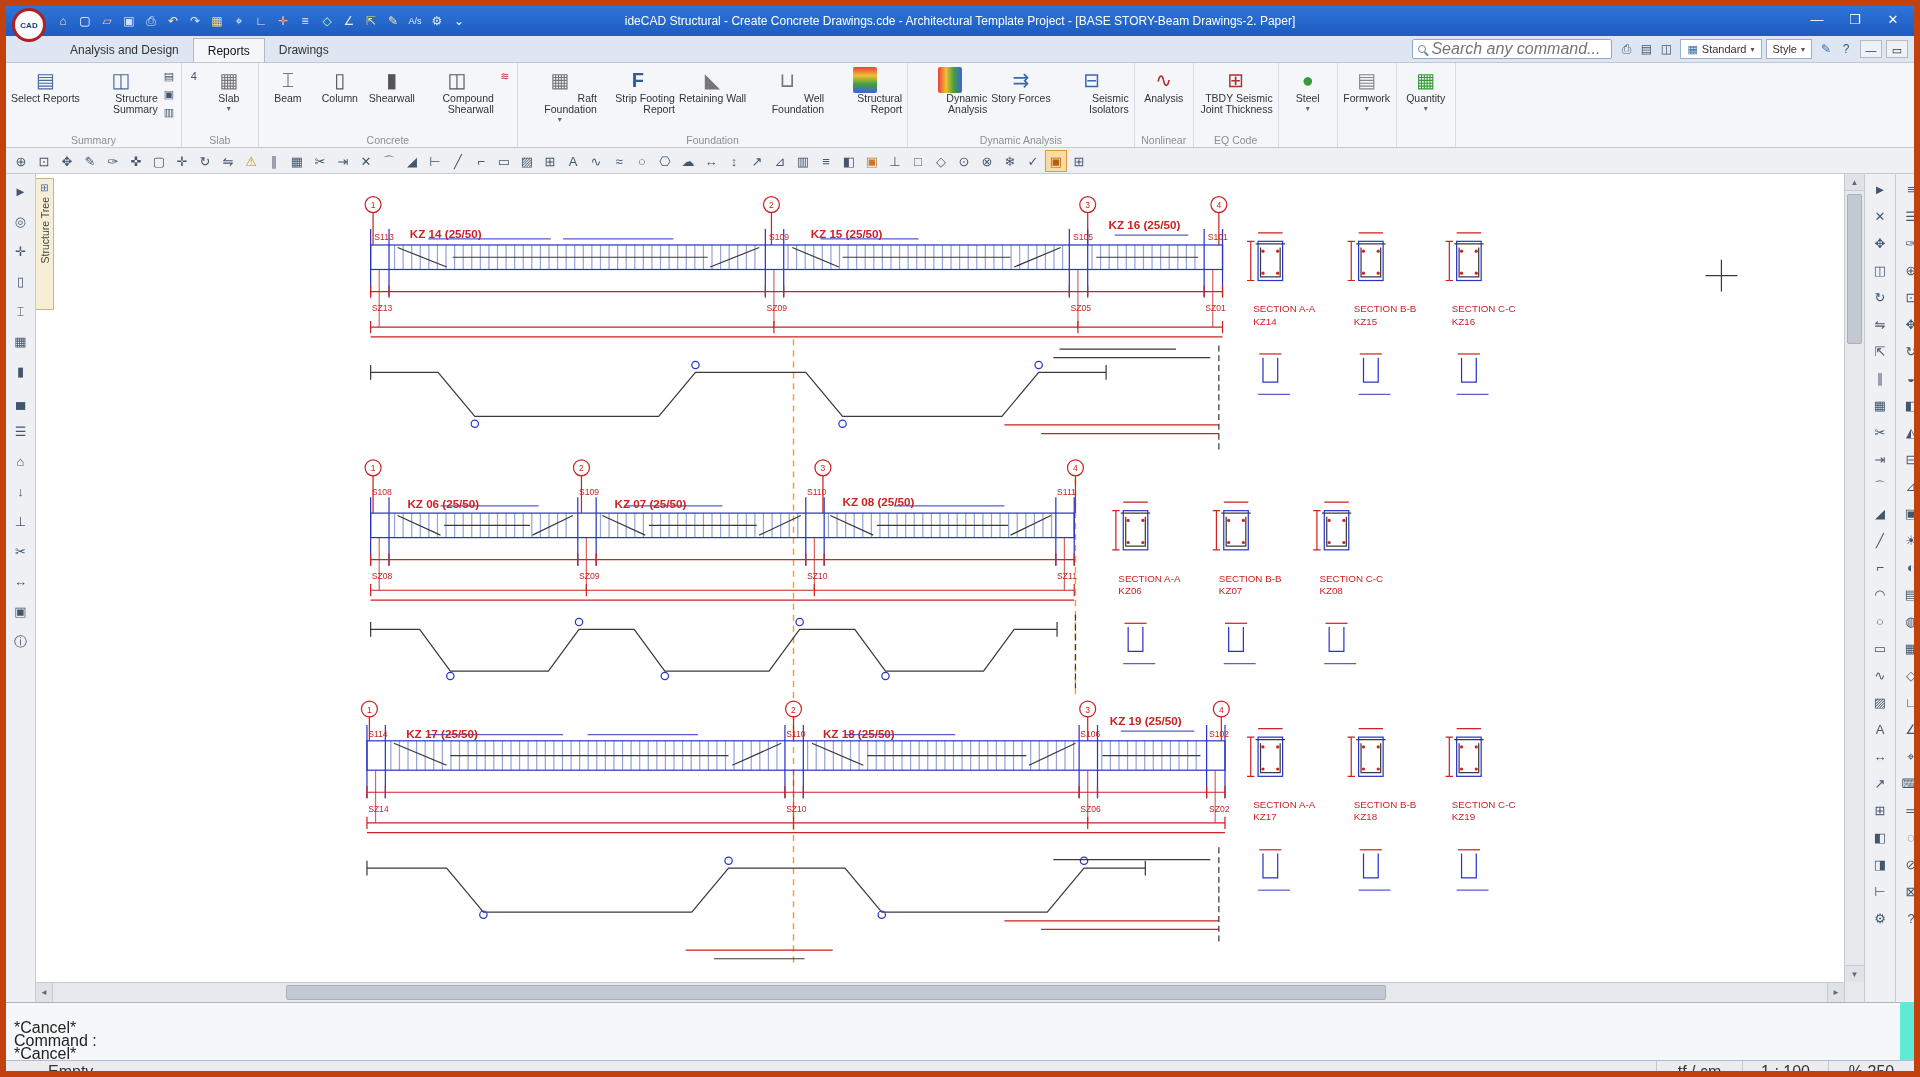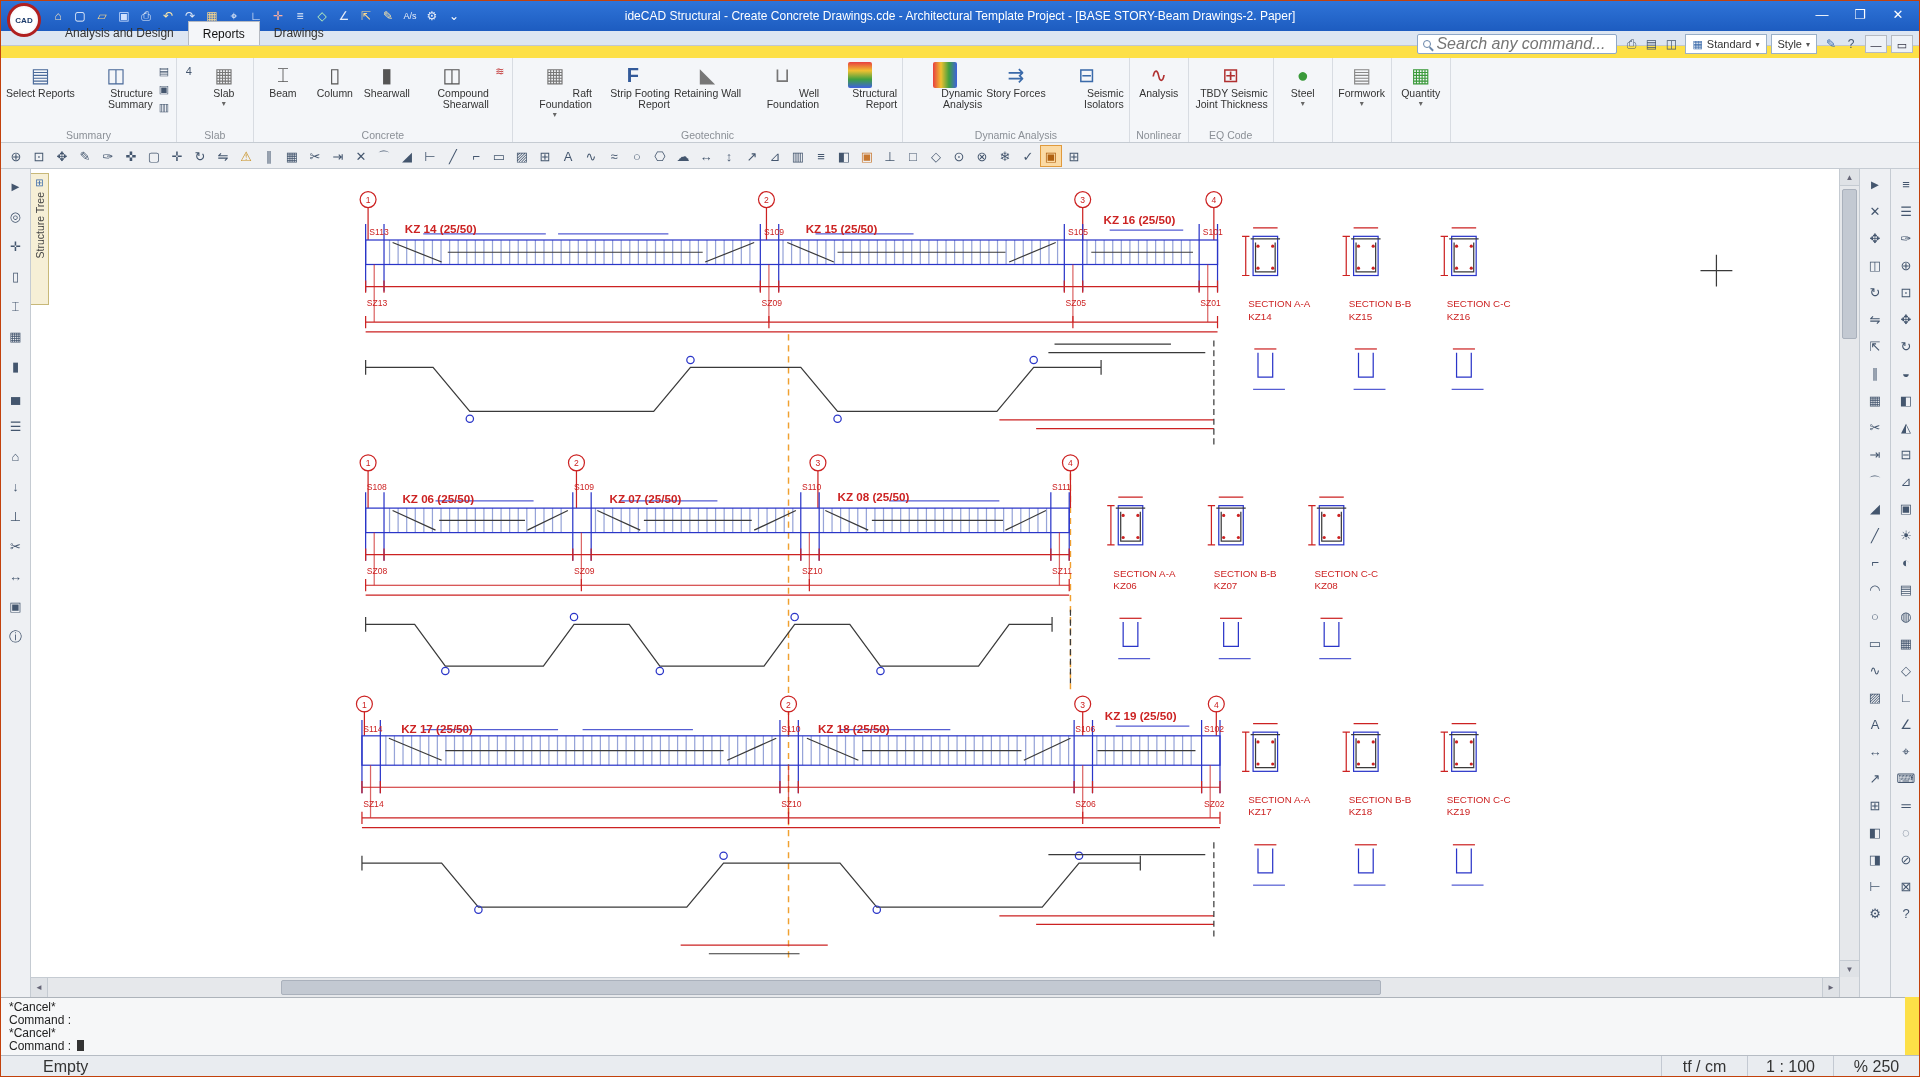--- a/index.html
+++ b/index.html
@@ -1,26 +1,26 @@
 <!DOCTYPE html>
 <html><head>
 <meta charset="utf-8">
 <style>
 *{margin:0;padding:0;box-sizing:border-box}
 html,body{width:1920px;height:1077px;overflow:hidden;font-family:"Liberation Sans",sans-serif;font-size:12px;background:#e9edf2}
-#app{position:absolute;inset:0;border:1px solid #c2410c;background:#fde047;overflow:hidden}
+#app{position:absolute;inset:0;border:6px solid #c2410c;background:#5eead4;overflow:hidden}
 
 #titlebar{position:absolute;left:0;top:0;right:0;height:30px;background:linear-gradient(#2f74d8,#1d5cc0);display:flex;align-items:center;padding-left:46px;color:#fff}
 #app-logo{position:absolute;left:6px;top:2px;width:34px;height:34px;border-radius:50%;background:radial-gradient(#ffffff 55%,#e3e6ea);border:3px solid #b02020;z-index:20;display:flex;align-items:center;justify-content:center;font-size:8px;font-weight:bold;color:#1a3a6a}
 .qicon{width:20px;height:20px;line-height:20px;text-align:center;font-size:12px;margin:0 1px;border-radius:2px;white-space:nowrap;overflow:hidden;color:#e8eef8}
 #title-text{position:absolute;left:50%;transform:translateX(-50%);font-size:12px;color:#fff;white-space:nowrap}
 #win-controls{position:absolute;right:2px;top:0;display:flex}
 .win-btn{width:38px;height:28px;line-height:28px;text-align:center;color:#fff;font-size:13px}
 
-#tabrow{position:absolute;top:30px;left:0;right:0;height:15px;background:#dde6f2;border-bottom:1px solid #c2c8d0;display:flex;align-items:flex-end;padding-left:50px}
+#tabrow{position:absolute;top:30px;left:0;right:0;height:27px;background:#dde6f2;border-bottom:1px solid #c2c8d0;display:flex;align-items:flex-end;padding-left:50px}
 .tab{padding:5px 14px 4px;font-size:12px;color:#333}
 .tab.active{background:#f4f6f9;border:1px solid #b5bac2;border-bottom:none;color:#111}
 #tabrow-right{position:absolute;right:6px;top:33px;display:flex;align-items:center;gap:4px}
 .search-box{display:flex;align-items:center;width:200px;height:20px;background:#fff;border:1px solid #8fa8c8;border-radius:2px;padding:0 5px}
 .search-box input{border:none;outline:none;flex:1;font-size:16px;color:#777;font-family:"Liberation Sans",sans-serif;font-style:italic;background:transparent}
 .mag{width:8px;height:8px;border:1.5px solid #6a86aa;border-radius:50%;position:relative;margin-right:5px;flex:none}
 .mag::after{content:"";position:absolute;width:5px;height:1.5px;background:#6a86aa;transform:rotate(45deg);right:-4px;bottom:-2px}
 .combo{display:flex;align-items:center;gap:4px;height:20px;background:#fff;border:1px solid #9ab0c8;padding:0 6px;font-size:11px;color:#333}
 .caret{font-size:8px;color:#555}
 .sicon{width:20px;height:20px;line-height:20px;text-align:center;font-size:12px;color:#44566e}
@@ -72,21 +72,21 @@
 #vscroll .arr{height:17px;line-height:17px;text-align:center;font-size:8px;color:#667;background:#dfe2e6;border-bottom:1px solid #c5cbd2}
 #vscroll .arr.dn{position:absolute;bottom:0;left:0;right:0;border-top:1px solid #c5cbd2;border-bottom:none}
 #vthumb{position:absolute;left:2px;right:2px;top:20px;height:150px;background:#c3c9d2;border:1px solid #aab1bc;border-radius:2px}
 #hscroll{position:absolute;left:30px;top:976px;width:1808px;height:20px;background:#e6e8eb;border-top:1px solid #c5cbd2}
 #hscroll .arr{position:absolute;top:0;width:17px;height:19px;line-height:19px;text-align:center;font-size:8px;color:#667;background:#dfe2e6}
 #hscroll .arr.lt{left:0;border-right:1px solid #c5cbd2}
 #hscroll .arr.rt{right:0;border-left:1px solid #c5cbd2}
 #hthumb{position:absolute;left:250px;top:2px;height:15px;width:1100px;background:#c3c9d2;border:1px solid #aab1bc;border-radius:2px}
 #scorner{position:absolute;left:1838px;top:976px;width:20px;height:20px;background:#e6e8eb;border-left:1px solid #c5cbd2}
 
-#cmdarea{position:absolute;left:0;top:996px;right:14px;height:58px;background:#f6f7f8;border-top:1px solid #adb3ba;padding:3px 8px;font-size:12px;color:#222;line-height:13px}
+#cmdarea{position:absolute;left:0;top:996px;right:14px;height:58px;background:#f6f7f8;border-top:1px solid #adb3ba;padding:18px 8px;font-size:16px;color:#222;line-height:13px}
 .cursor{display:inline-block;width:7px;height:11px;background:#333;margin-left:3px;vertical-align:-1px;animation:blink 1s steps(1) infinite}
 @keyframes blink{50%{opacity:0}}
 #statusbar{position:absolute;left:0;top:1054px;right:0;height:23px;background:#e9ecf0;border-top:1px solid #b6bcc4;display:flex;align-items:center;font-size:16px;color:#333}
 #status-mode{padding-left:42px;min-width:260px}
 #status-right{margin-left:auto;display:flex;height:100%}
 .scell{display:flex;align-items:center;justify-content:center;min-width:86px;border-left:1px solid #c3c9d2;padding:0 10px}
 </style>
 </head>
 <body>
 
@@ -256,21 +256,21 @@
             <span class="rbtn-label">Well Foundation</span>
             <span class="rbtn-arrow"></span>
           </div>
           <div class="rbtn">
             <span class="rbtn-icon" style="background:linear-gradient(180deg,#e84040,#f0c030,#40a040,#4060e0);color:transparent;border-radius:2px;width:22px">▆</span>
             <span class="rbtn-label">Structural Report</span>
             <span class="rbtn-arrow"></span>
           </div>
           </div>
       </div>
-      <div class="rgroup-label">Geotechnic</div>
+      <div class="rgroup-label">Foundation</div>
     </div>
     <div class="rgroup">
       <div class="rgroup-row">
         <div class="rbtns">
 
           <div class="rbtn">
             <span class="rbtn-icon" style="background:linear-gradient(90deg,#e84040,#f0c030,#40a040,#4060e0);color:transparent;border-radius:2px;width:22px">▆</span>
             <span class="rbtn-label">Dynamic Analysis</span>
             <span class="rbtn-arrow"></span>
           </div>

